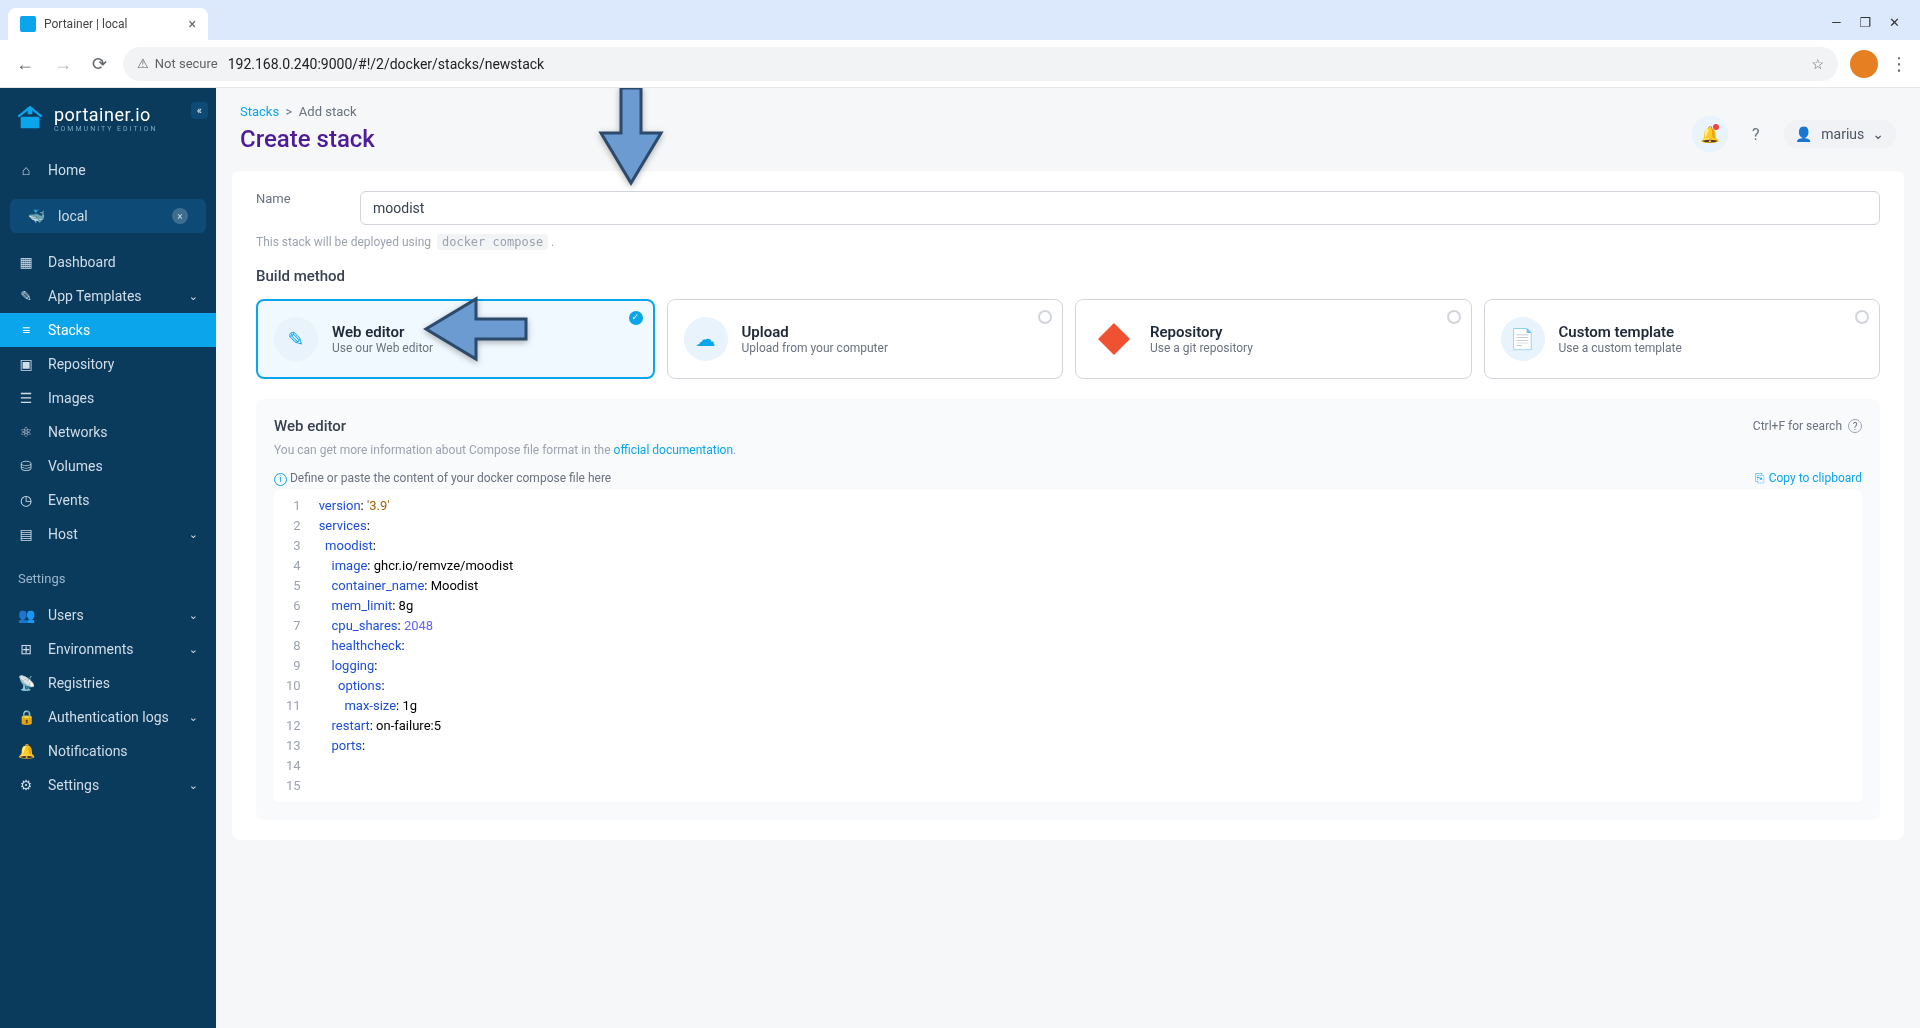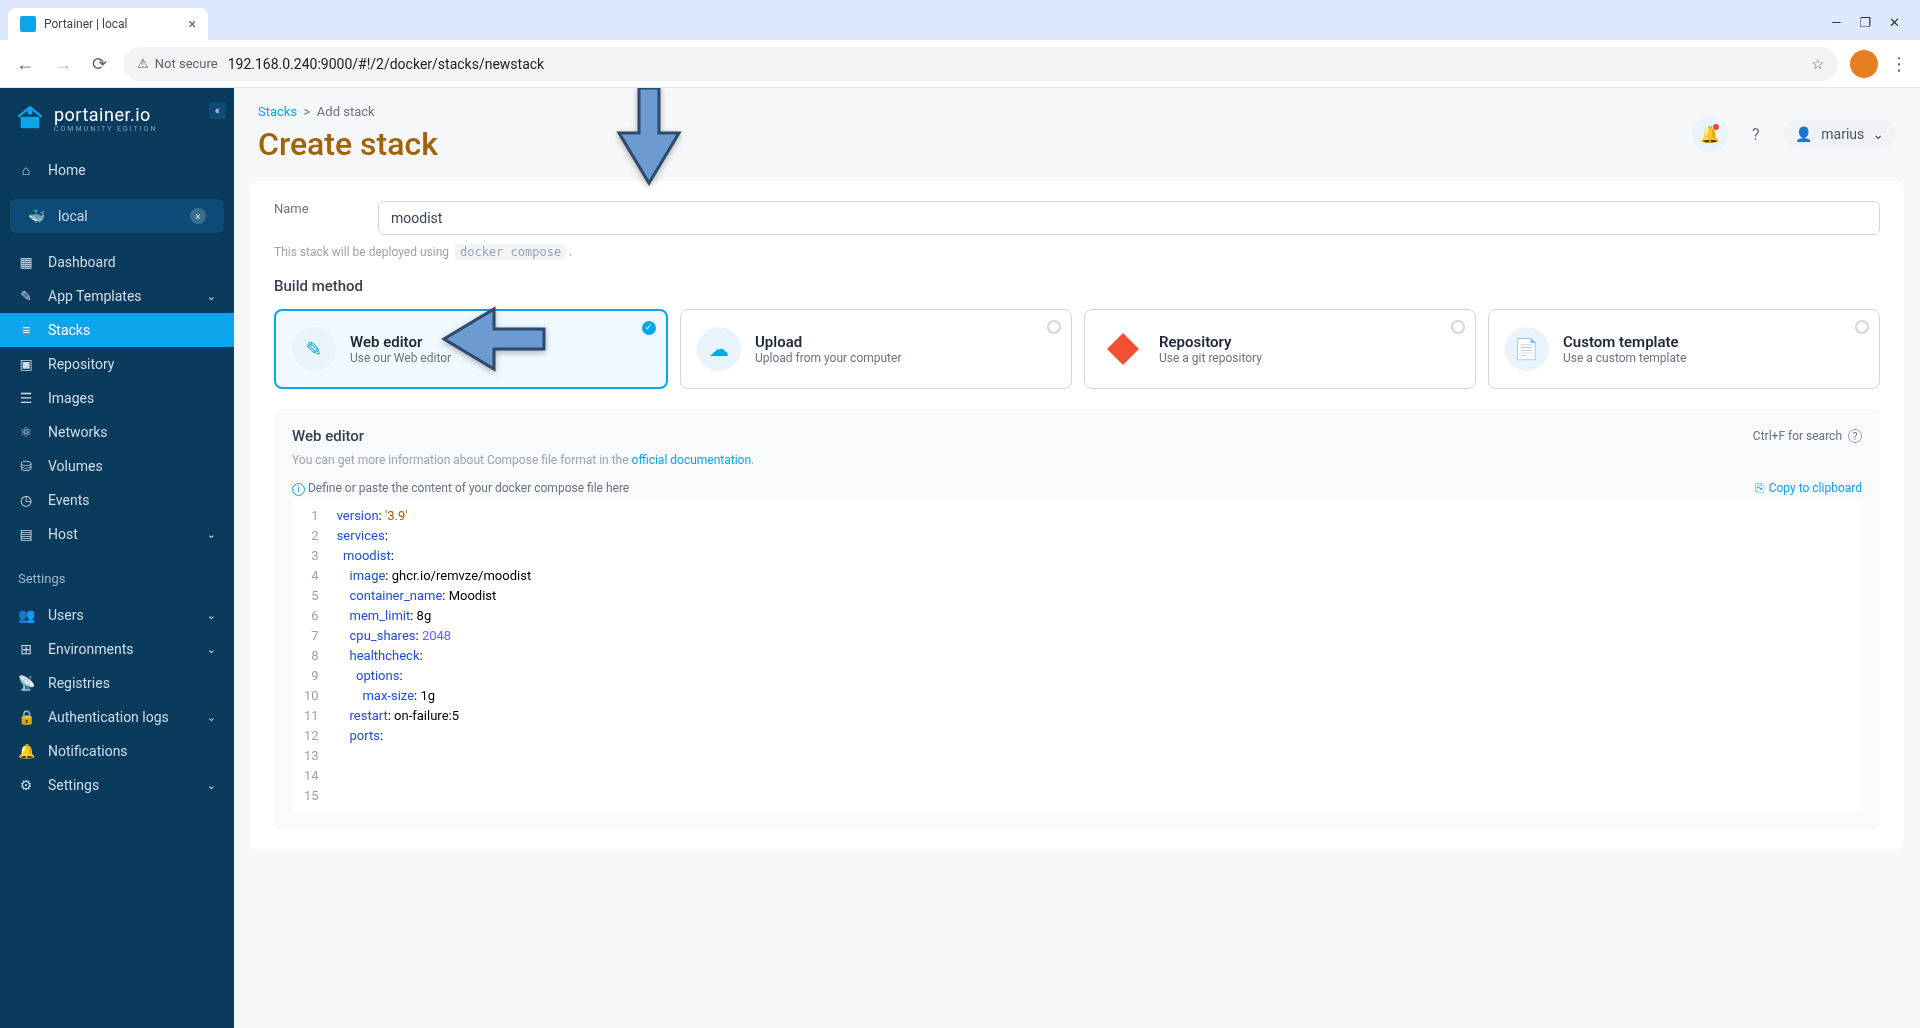--- a/index.html
+++ b/index.html
@@ -19,21 +19,21 @@
 .not-secure { display: flex; align-items: center; gap: 6px; font-size: 13px; }
 .url { color: #202124; }
 .toolbar-right { display: flex; align-items: center; gap: 12px; }
 .avatar { width: 28px; height: 28px; border-radius: 50%; background: #e67e22; }
 .menu-dots { font-size: 18px; color: #5f6368; }
 
 
 .app { display: flex; height: calc(1028px - 88px); }
 
 
-.sidebar { width: 234px; background: #0a3a5c; color: #fff; display: flex; flex-direction: column; font-size: 14px; }
+.sidebar { width: 216px; background: #0a3a5c; color: #fff; display: flex; flex-direction: column; font-size: 14px; }
 .sidebar-header { padding: 16px; display: flex; align-items: center; gap: 10px; position: relative; }
 .logo-icon { width: 28px; height: 28px; }
 .logo-text { display: flex; flex-direction: column; }
 .logo-main { font-size: 18px; font-weight: 400; letter-spacing: 0.5px; }
 .logo-sub { font-size: 7px; letter-spacing: 2px; color: #7ba8c4; }
 .collapse-btn { position: absolute; right: 8px; top: 14px; background: #0d4a75; border-radius: 4px; padding: 2px 6px; font-size: 11px; }
 
 .sidebar-section { padding: 4px 0; }
 .sidebar-item { display: flex; align-items: center; padding: 9px 18px; gap: 14px; cursor: pointer; color: #d0dde8; position: relative; }
 .sidebar-item.active { background: #0ba5ec; color: #fff; }
@@ -41,21 +41,21 @@
 .sidebar-item .chevron { margin-left: auto; font-size: 11px; }
 .sidebar-item .close-x { margin-left: auto; background: rgba(255,255,255,0.2); width: 16px; height: 16px; border-radius: 50%; font-size: 10px; display: flex; align-items: center; justify-content: center; }
 .sidebar-icon { width: 16px; text-align: center; font-size: 14px; }
 .sidebar-heading { padding: 16px 18px 8px; font-size: 13px; color: #9bb8cc; }
 
 
 .main { flex: 1; background: #f5f7f9; overflow: auto; padding: 0; }
 .main-header { padding: 16px 24px 18px; position: relative; }
 .breadcrumb { font-size: 13px; color: #6b7280; margin-bottom: 6px; }
 .breadcrumb a { color: #0ba5ec; text-decoration: none; }
-.page-title { font-size: 32px; font-weight: 500; color: #a16207; }
+.page-title { font-size: 24px; font-weight: 500; color: #4c1d95; }
 .header-actions { position: absolute; right: 24px; top: 28px; display: flex; align-items: center; gap: 10px; }
 .icon-btn { width: 36px; height: 36px; border-radius: 50%; display: flex; align-items: center; justify-content: center; font-size: 16px; color: #6b7280; cursor: pointer; }
 .icon-btn.bell { background: #e8f3fb; position: relative; }
 .bell-dot { position: absolute; top: 8px; right: 9px; width: 6px; height: 6px; background: #ef4444; border-radius: 50%; }
 .user-menu { display: flex; align-items: center; gap: 8px; background: #f0f2f5; padding: 6px 12px; border-radius: 18px; font-size: 14px; color: #4b5563; cursor: pointer; }
 
 .content-card { background: #fff; margin: 0 16px 16px; border-radius: 8px; padding: 20px 24px; }
 .form-row { display: flex; align-items: flex-start; margin-bottom: 10px; }
 .form-label { width: 104px; font-size: 13px; color: #6b7280; }
 .form-input { flex: 1; border: 1px solid #d1d5db; border-radius: 6px; padding: 8px 12px; font-size: 14px; color: #374151; }
@@ -361,20 +361,21 @@
           </div>
           <div class="code-content">
             <div class="code-line"><span class="k">version</span>: <span class="s">'3.9'</span></div>
             <div class="code-line"><span class="k">services</span>:</div>
             <div class="code-line">  <span class="k">moodist</span>:</div>
             <div class="code-line">    <span class="k">image</span>: ghcr.io/remvze/moodist</div>
             <div class="code-line">    <span class="k">container_name</span>: Moodist</div>
             <div class="code-line">    <span class="k">mem_limit</span>: 8g</div>
             <div class="code-line">    <span class="k">cpu_shares</span>: <span class="n">2048</span></div>
             <div class="code-line">    <span class="k">healthcheck</span>:</div>
+            <div class="code-line">    <span class="k">logging</span>:</div>
             <div class="code-line">      <span class="k">options</span>:</div>
             <div class="code-line">        <span class="k">max-size</span>: 1g</div>
             <div class="code-line">    <span class="k">restart</span>: on-failure:5</div>
             <div class="code-line">    <span class="k">ports</span>:</div>
           </div>
         </div>
       </div>
     </div>
   </div>
 </div>

